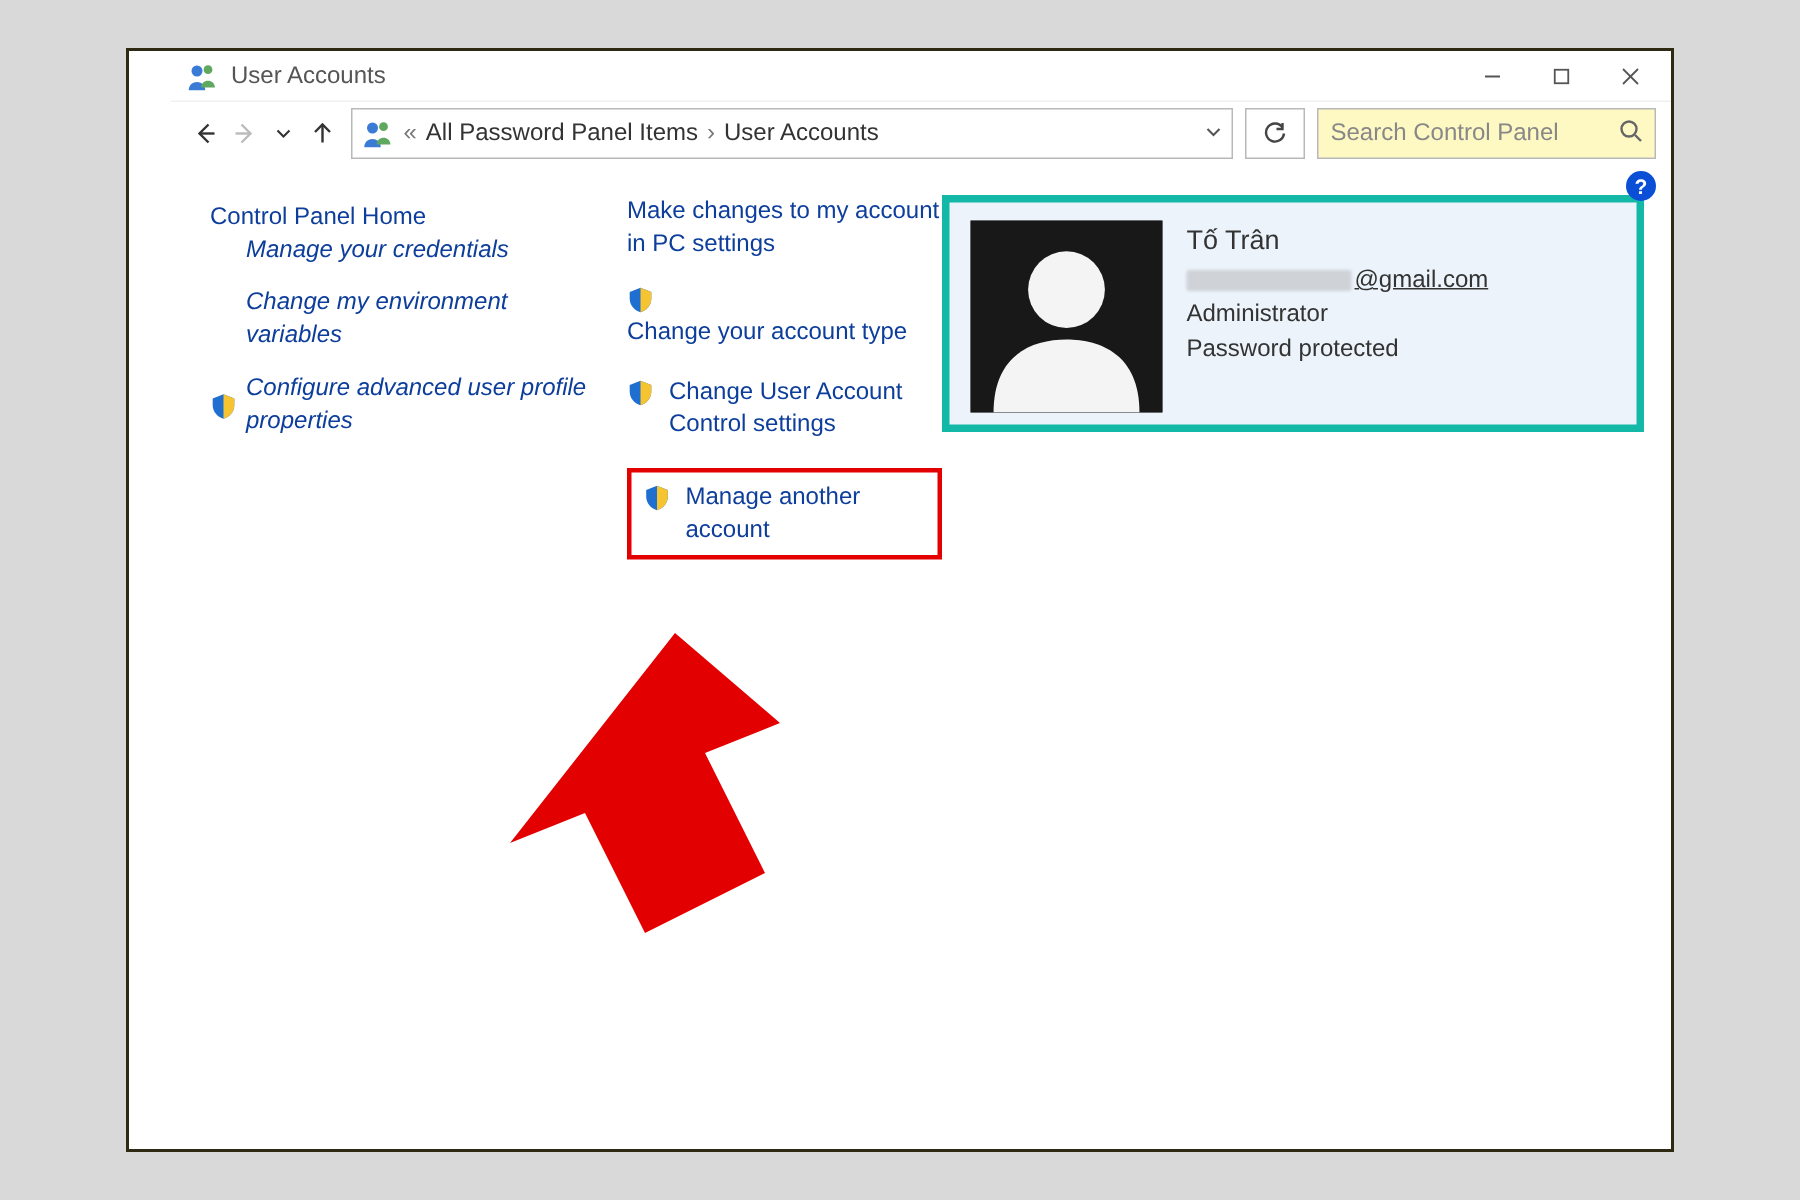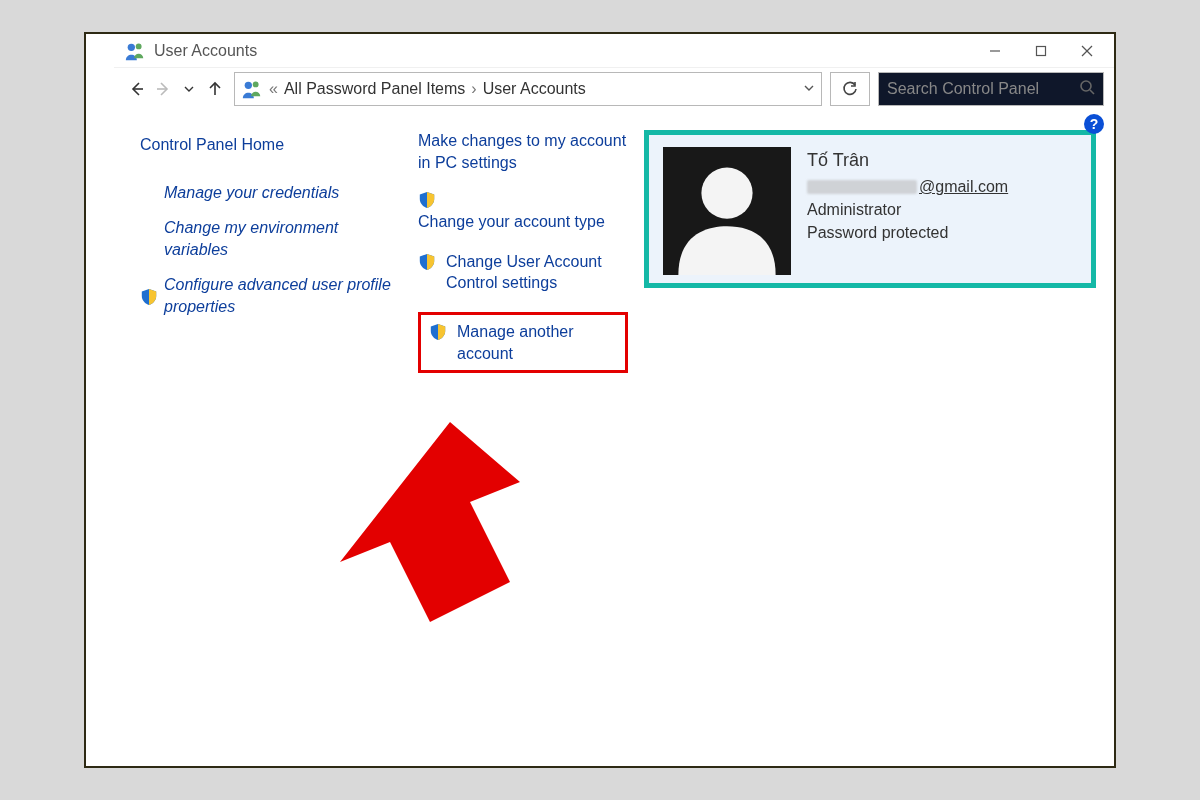--- a/index.html
+++ b/index.html
@@ -80,21 +80,21 @@
     color: #444;
     background: #fff;
   }
   .searchbox {
     width: 226px; height: 34px;
     border: 1px solid #b8b8b8;
     display: flex; align-items: center;
     padding: 0 8px;
     color: #888;
     font-size: 16px;
-    background: #0f172a;
+    background: #fef9c3;
     gap: 8px;
   }
   .searchbox span.ph { flex: 1 1 auto; }
   .searchbox .mag { color: #666; }
 
   
   .body {
     display: flex;
     height: calc(100% - 34px - 44px);
     position: relative;
@@ -103,21 +103,21 @@
     width: 300px;
     padding: 22px 10px 10px 26px;
   }
   .leftpane a.link, .leftpane .link {
     color: #0d3e9b;
     font-size: 16px;
     text-decoration: none;
     display: block;
     line-height: 1.35;
   }
-  .cp-home { margin-bottom: 26px; font-size: 17px; }
+  .cp-home { font-size: 17px; }
   .side-item { display: flex; align-items: center; gap: 6px; margin-bottom: 14px; font-style: italic; }
   .side-item .shield { width: 18px; flex: 0 0 18px; margin-top: 2px; }
   .side-item .shield.empty { visibility: hidden; }
   .rightpane {
     flex: 1 1 auto;
     padding: 18px 18px 10px 4px;
     position: relative;
   }
   .help-bubble {
     position: absolute;
@@ -128,21 +128,21 @@
     color: #fff;
     font-weight: bold;
     font-size: 14px;
     display: flex; align-items: center; justify-content: center;
   }
   .heading {
     color: #0d3e9b;
     font-size: 22px;
     margin: 6px 0 22px 4px;
   }
-  .rightflex { display: flex; gap: 16px; }
+  .rightflex { display: flex; gap: 0; }
   .actioncol { width: 210px; }
   .action {
     display: flex;
     align-items: flex-start;
     gap: 8px;
     margin-bottom: 18px;
   }
   .action .shield { width: 20px; flex: 0 0 20px; margin-top: 2px; }
   .action .txt {
     color: #0d3e9b;

